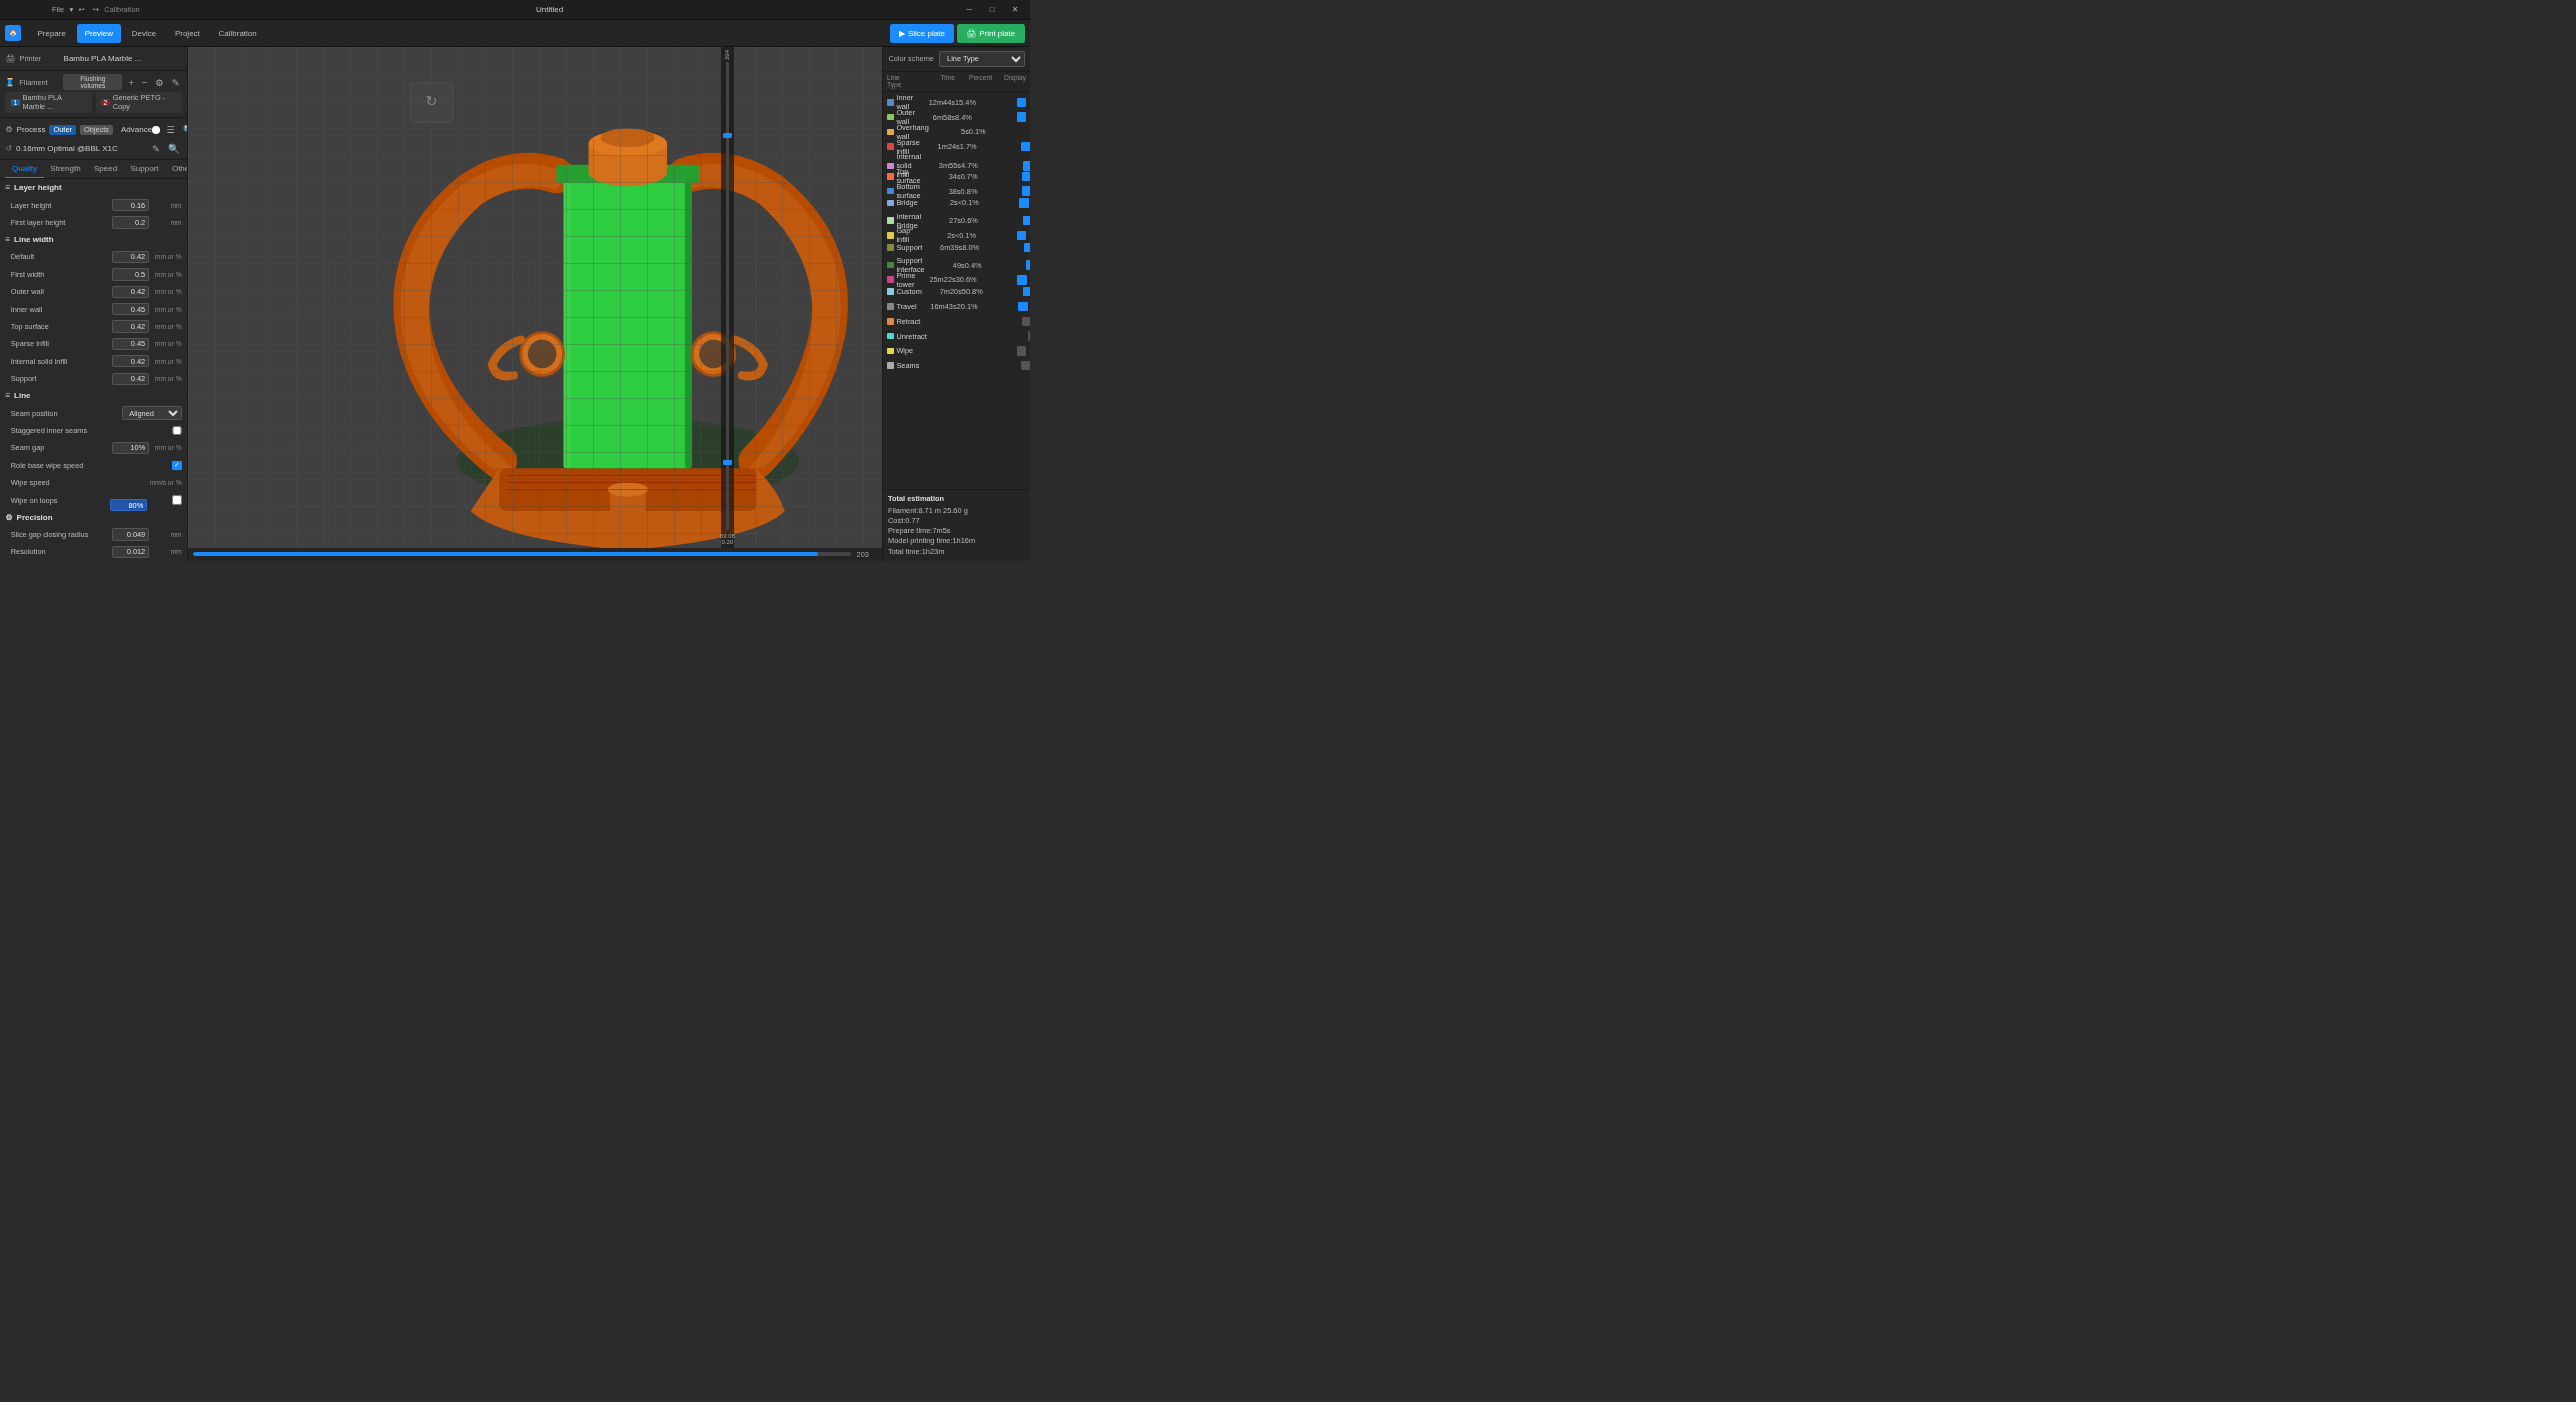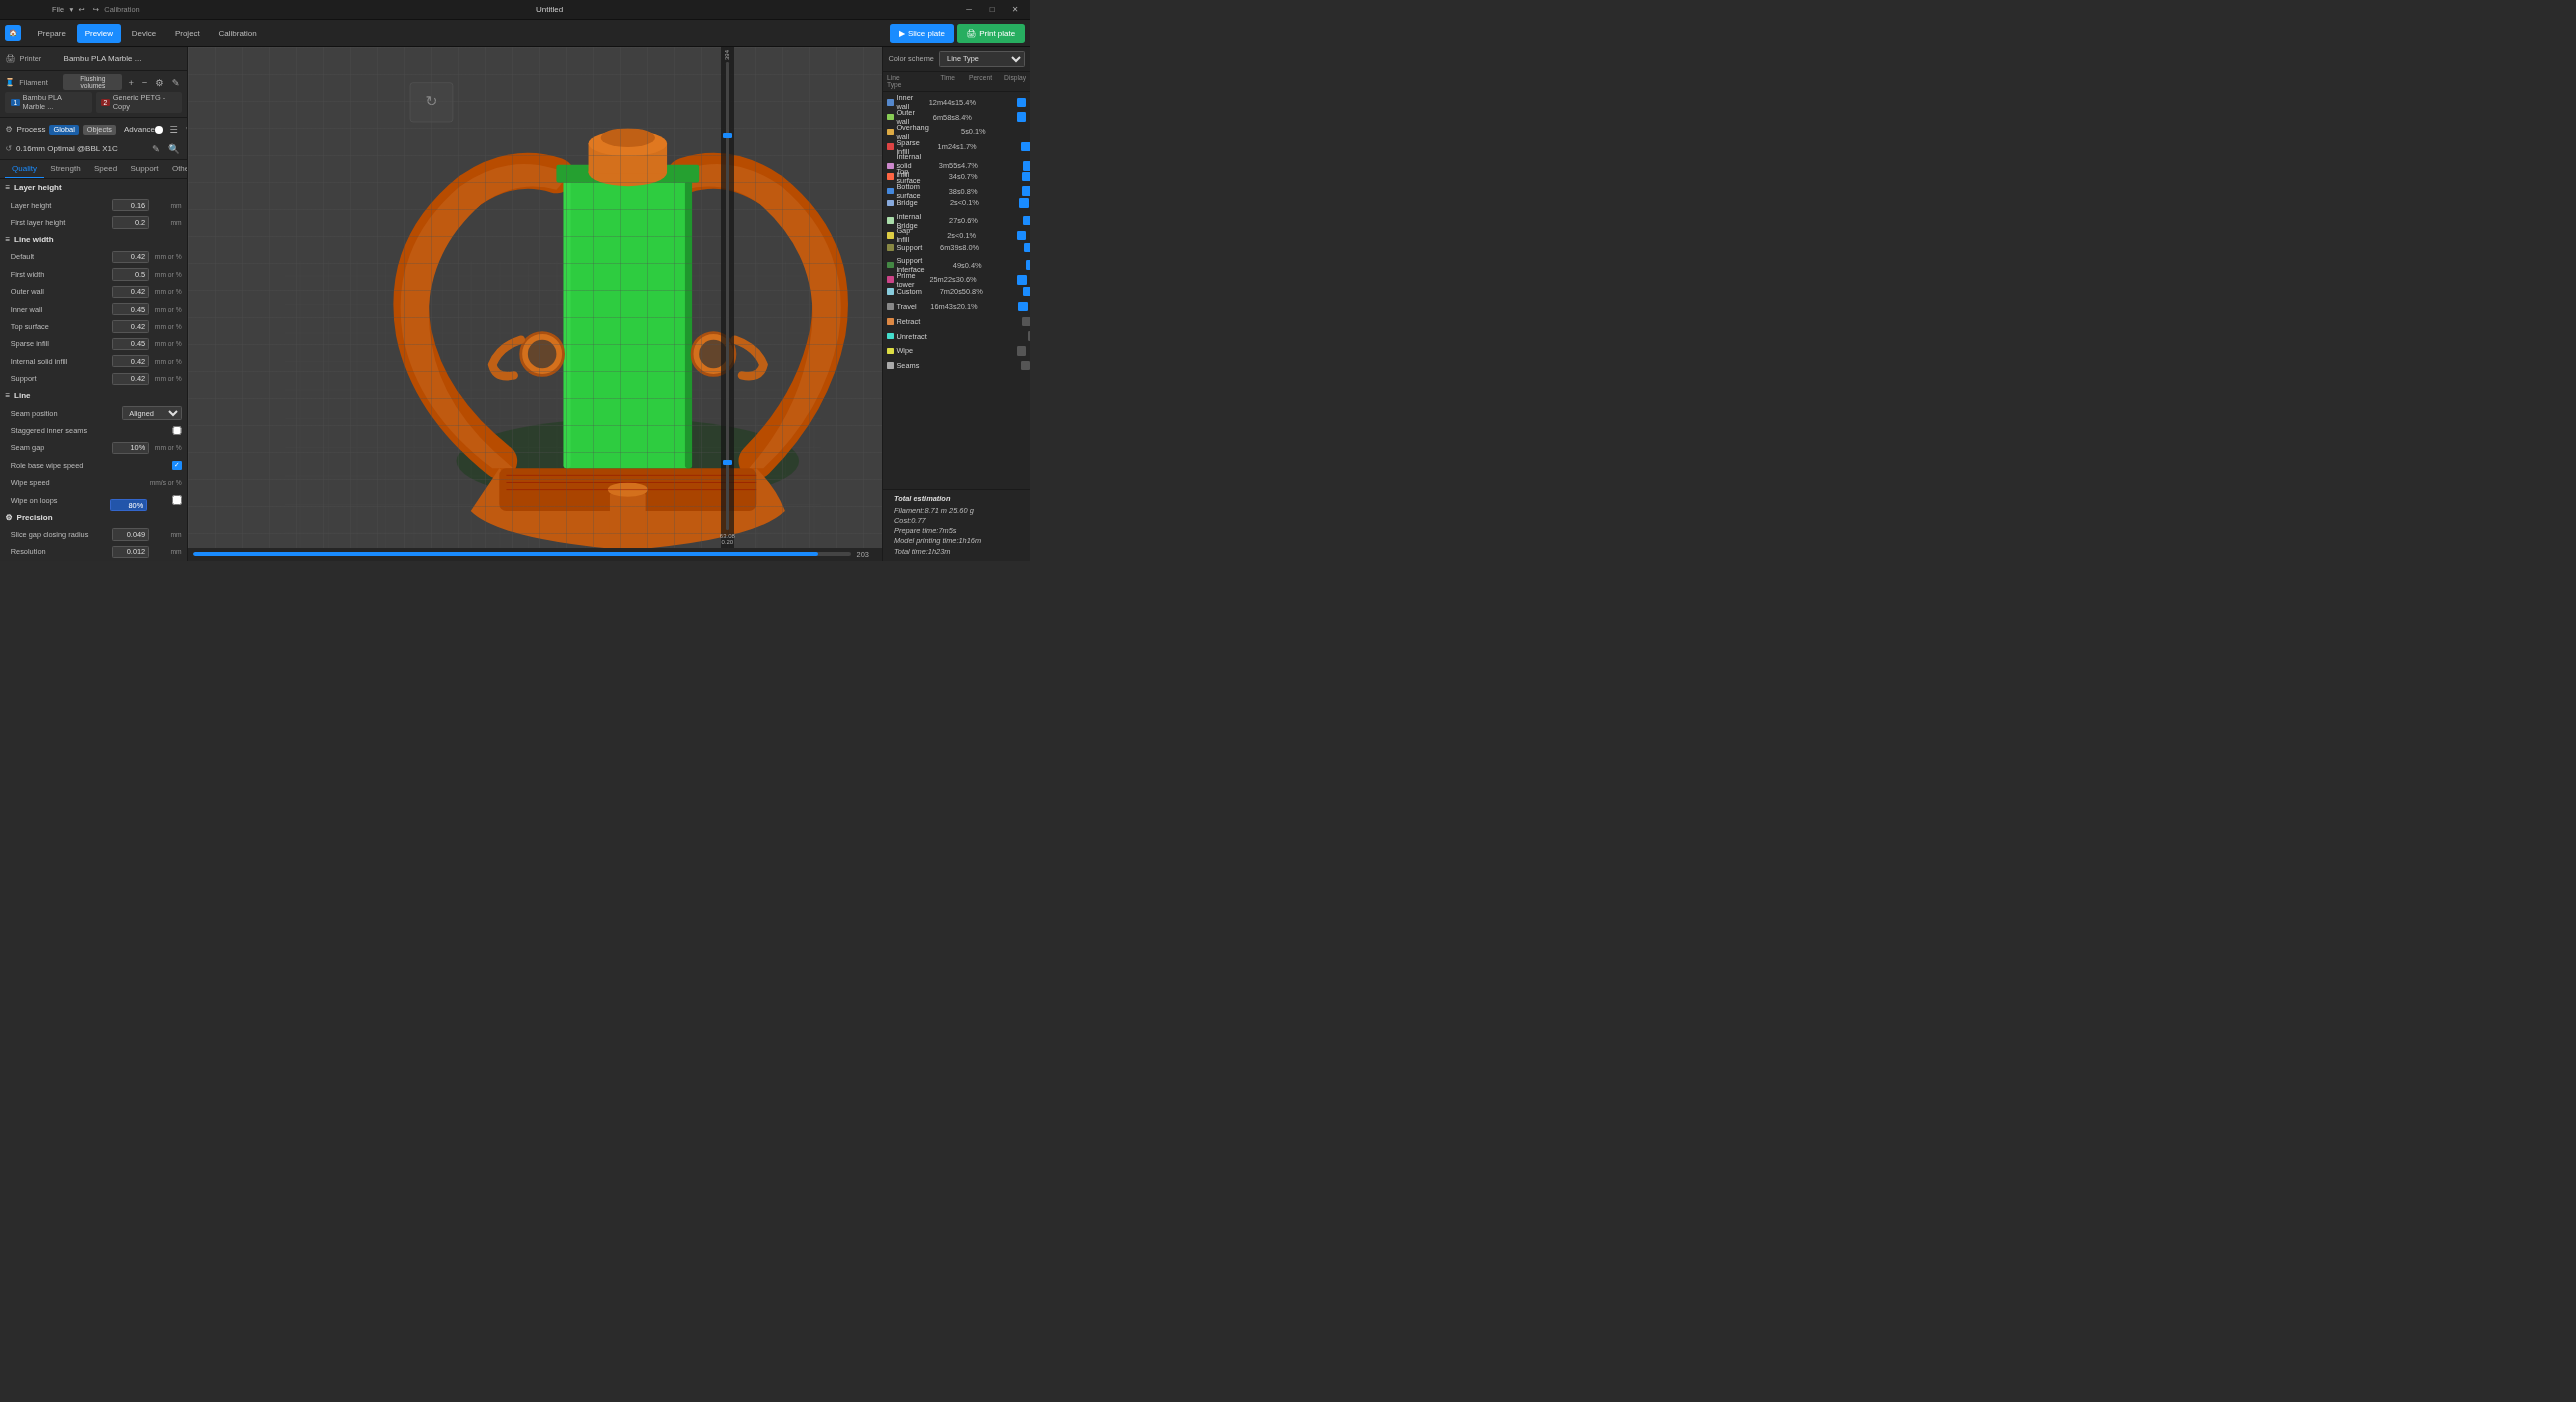--- a/index.html
+++ b/index.html
@@ -451,23 +451,22 @@
     .vis-toggle {
       width: 9.4px; height: 9.4px;
       background: #1a8cff;
       border-radius: 1.3px;
       cursor: pointer;
     }
 
     
     .estimation-section {
       border-top: 0.7px solid #1a1a1a;
-      padding: 4px 11px;
+      padding: 4px 5px;
       font-size: 7.4px;
-      font-style: italic;
     }
     .est-title {
       font-weight: bold;
       color: #ddd;
       margin-bottom: 2.7px;
     }
     .est-row {
       display: flex;
       margin-bottom: 1.3px;
       color: #bbb;
@@ -552,21 +551,21 @@
           <span class="chip-num red">2</span>
           <span>Generic PETG - Copy</span>
         </div>
       </div>
     </div>
 
     <div class="process-section">
       <div class="process-row">
         <span class="printer-icon">⚙</span>
         <span class="process-label">Process</span>
-        <span class="tag tag-blue">Global</span>
+        <span class="tag tag-blue">Outer</span>
         <span class="tag tag-gray">Objects</span>
         <span style="flex:1"></span>
         <span class="process-label">Advanced</span>
         <div class="toggle-switch"></div>
         <button class="icon-btn">☰</button>
         <button class="icon-btn">🔍</button>
       </div>
       <div class="preset-row">
         <span style="font-size:8px;color:#888;">↺</span>
         <span class="preset-name">0.16mm Optimal @BBL X1C</span>

